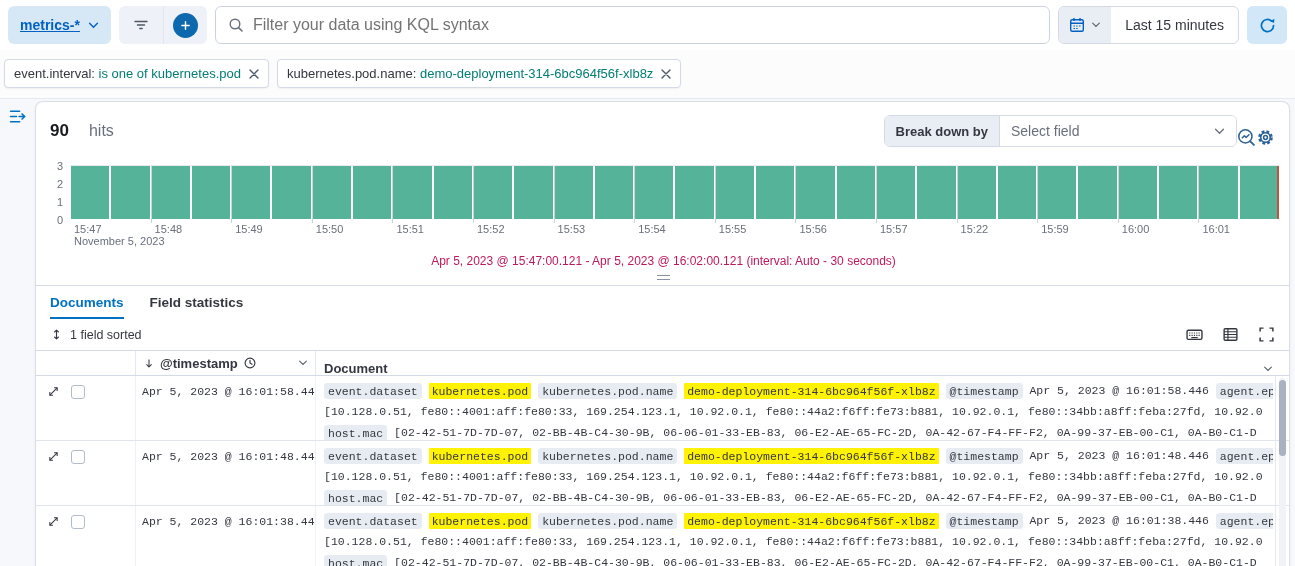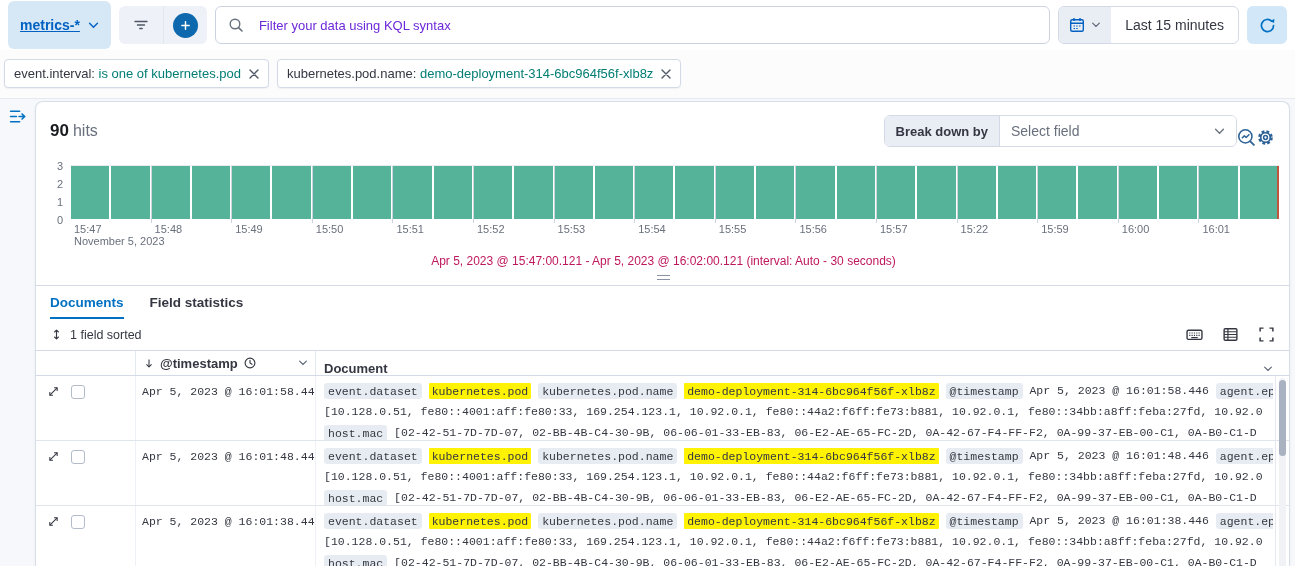--- a/index.html
+++ b/index.html
@@ -2,31 +2,31 @@
 <html><head>
 <meta charset="utf-8">
 <style>
   * { box-sizing: border-box; margin: 0; padding: 0; }
   html,body { width:1295px; height:566px; overflow:hidden; background:#f7f8fc;
     font-family:"Liberation Sans","DejaVu Sans",sans-serif; color:#343741; }
 
   
   .header-wrap { background:#fff; border-bottom:1px solid #e6eaf0; }
   .topbar { display:flex; align-items:center; gap:8px; padding:6px 8px; height:50px; }
-  .dv-picker { display:flex; align-items:center; gap:8px; height:48px; padding:0 12px;
+  .dv-picker { display:flex; align-items:center; gap:8px; height:38px; padding:0 12px;
     background:#d6e8f6; border-radius:6px; cursor:pointer; }
   .dv-picker .dv-label { color:#0061c2; font-weight:700; font-size:14px; text-decoration:underline; }
   .icon { display:inline-flex; align-items:center; justify-content:center; }
   .btn-group { display:flex; height:38px; background:#eef1f7; border-radius:6px; overflow:hidden; }
   .btn-group .gbtn { width:44px; display:flex; align-items:center; justify-content:center; color:#4d5766; cursor:pointer; }
   .btn-group .gbtn + .gbtn { border-left:1px solid #e2e7ef; }
   .plus-circle { width:25px; height:25px; border-radius:50%; background:#0e68ad; display:flex; align-items:center; justify-content:center; color:#fff; }
   .kql { flex:1; height:38px; background:#fff; border:1px solid #ccd3e0; border-radius:6px;
     display:flex; align-items:center; gap:9px; padding:0 12px; color:#69707d; }
-  .kql .ph { color:#6d28d9; font-size:13px;margin-left:6px; }
+  .kql .ph { color:#737373; font-size:16px; }
   .datepicker { display:flex; height:38px; border:1px solid #d3dae6; border-radius:6px; overflow:hidden; background:#fff; }
   .dp-cal { display:flex; align-items:center; gap:6px; padding:0 10px; background:#e9edf4; color:#0061c2; cursor:pointer; }
   .dp-cal .chev { color:#5a6472; }
   .dp-label { display:flex; align-items:center; padding:0 14px; font-size:14px; color:#343741; cursor:pointer; }
   .refresh-btn { width:40px; height:38px; background:#d2e7f8; border-radius:6px; color:#0071c2;
     display:flex; align-items:center; justify-content:center; cursor:pointer; }
 
   .filterbar { display:flex; gap:8px; padding:9px 8px 10px 4px; background:#fcfcfd; }
   .filter-pill { display:flex; align-items:center; gap:8px; background:#fff; border:1px solid #d3dae6;
     border-radius:4px; padding:6px 9px; font-size:13px; box-shadow:0 1px 1px rgba(100,110,130,.08); cursor:pointer; }
@@ -35,21 +35,21 @@
 
   
   .main { position:relative; height:469px; }
   .collapse-btn { position:absolute; left:8px; top:9px; color:#0071c2; cursor:pointer; }
   .panel { position:absolute; left:35px; right:5px; top:2px; bottom:0; background:#fff;
     border:1px solid #d9dfe9; border-bottom:none; border-radius:8px 8px 0 0; overflow:hidden;
     box-shadow:0 1px 3px rgba(60,70,90,.06); }
 
   .panel-head { display:flex; justify-content:space-between; align-items:center; padding:13px 14px 4px 14px; }
   .hits { font-size:16px; color:#69707d; }
-  .hits b { color:#1a1c21; font-size:17px; margin-right:4px; }
+  .hits b { color:#1a1c21; font-size:17px; margin-right:20px; }
   .controls { display:flex; align-items:flex-end; }
   .breakdown { display:flex; height:32px; border:1px solid #d3dae6; border-radius:6px; overflow:hidden; }
   .bd-label { background:#e9edf4; padding:0 11px; display:flex; align-items:center; font-weight:700;
     font-size:13px; color:#343741; border-right:1px solid #d3dae6; }
   .bd-select { display:flex; align-items:center; justify-content:space-between; width:236px; padding:0 11px;
     color:#69707d; font-size:14px; cursor:pointer; background:#fff; }
   .ctl-icon { color:#2f6397; cursor:pointer; }
 
   
   .chart-wrap { padding:14px 10px 0 12px; }

